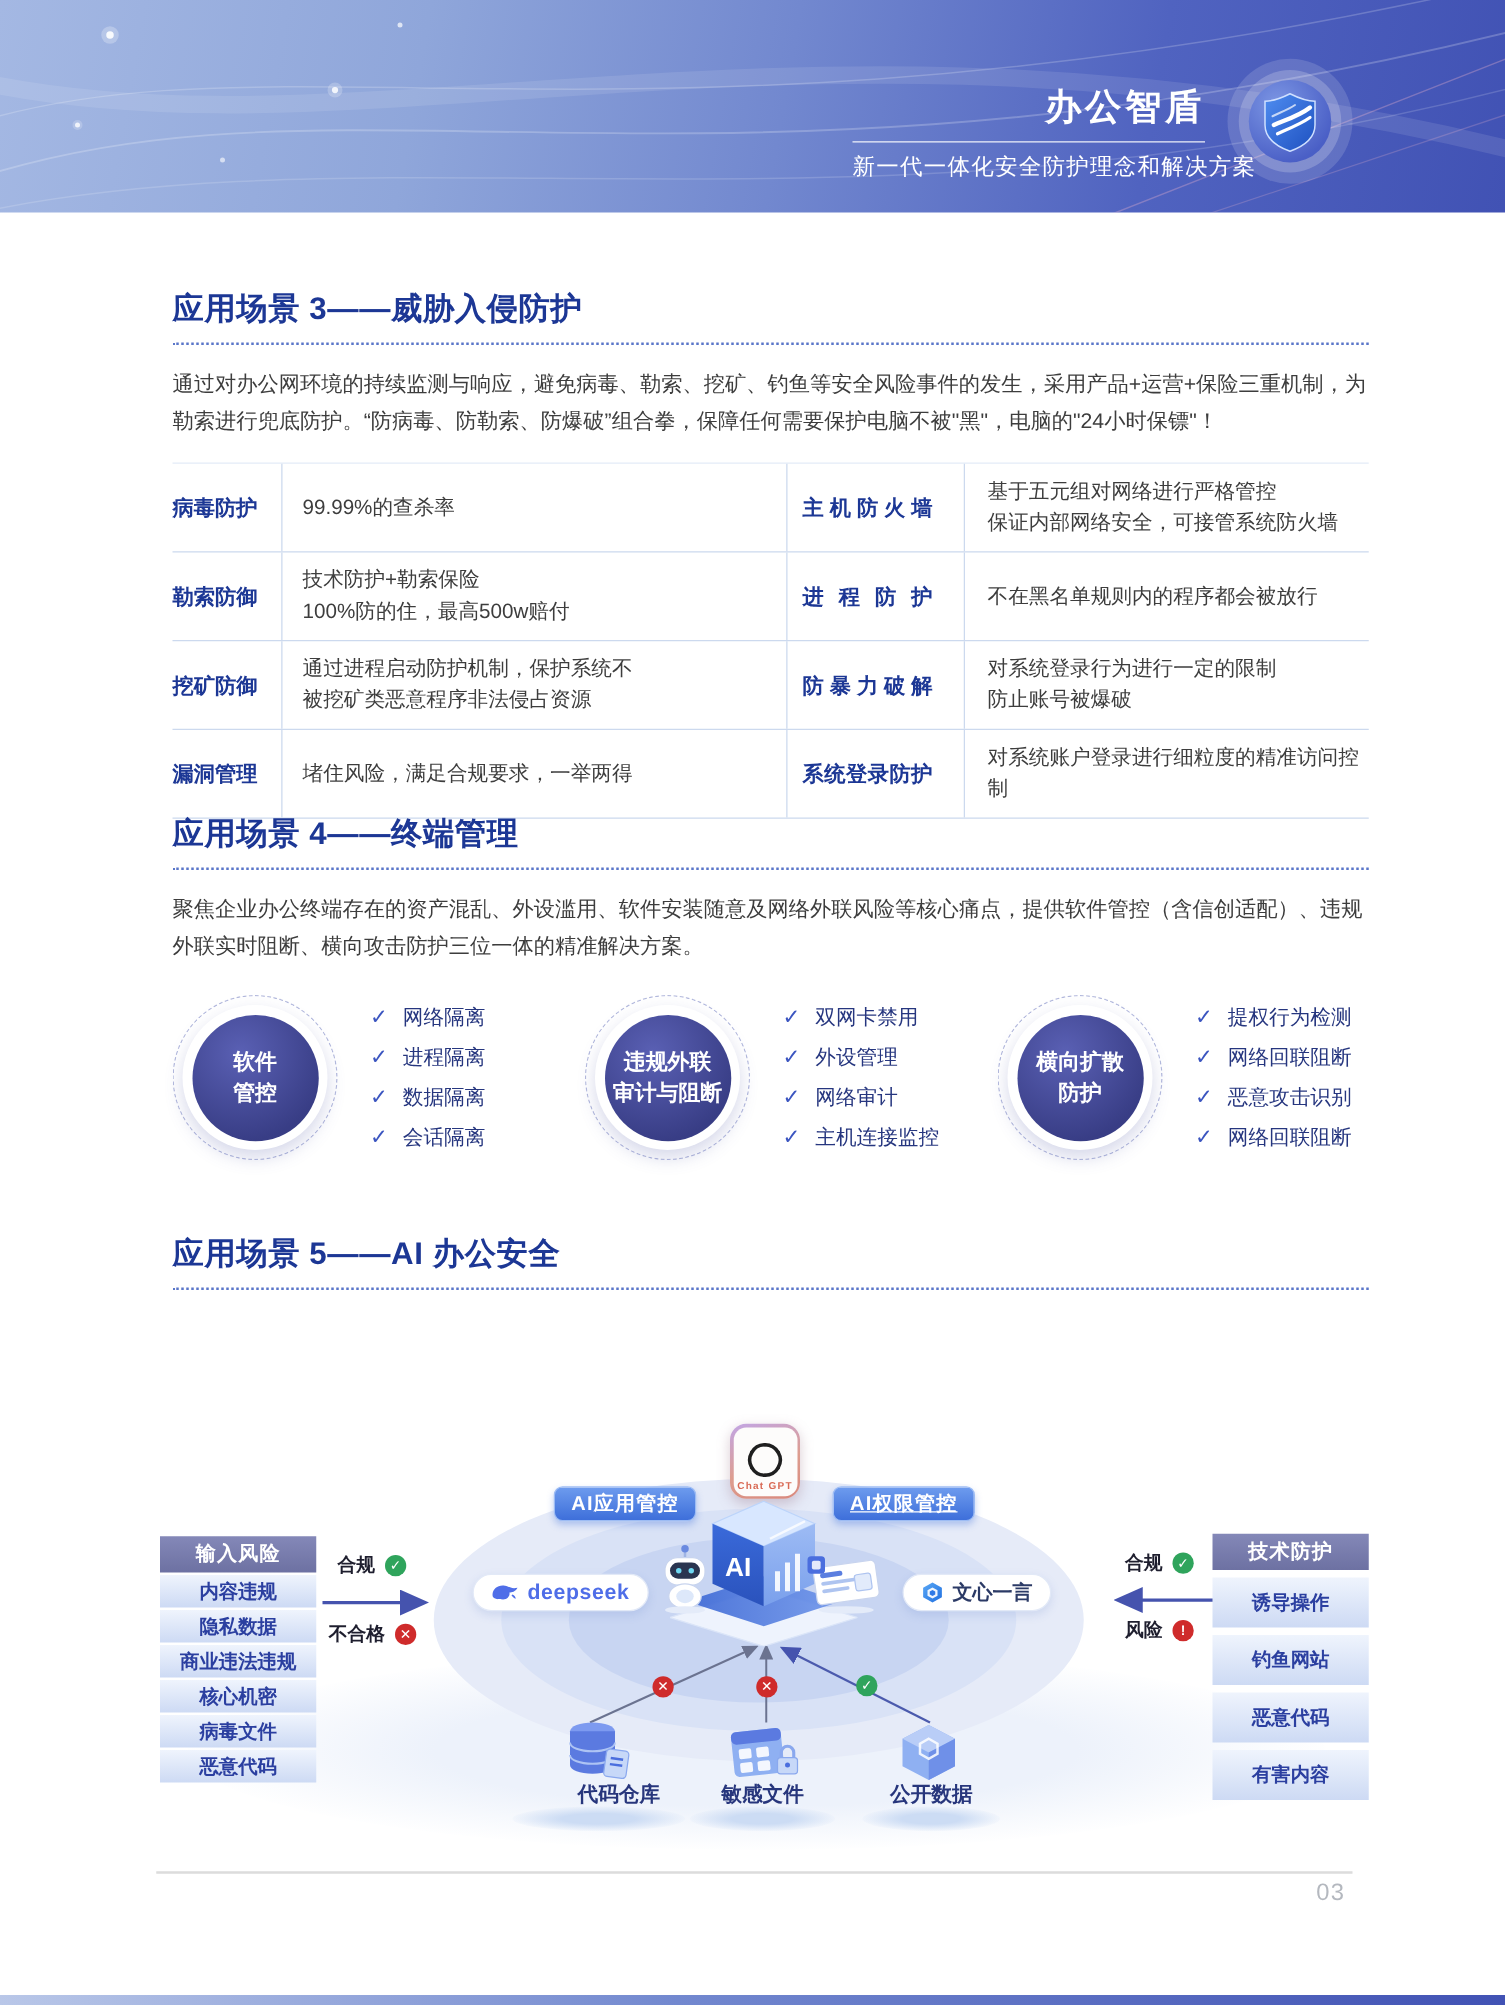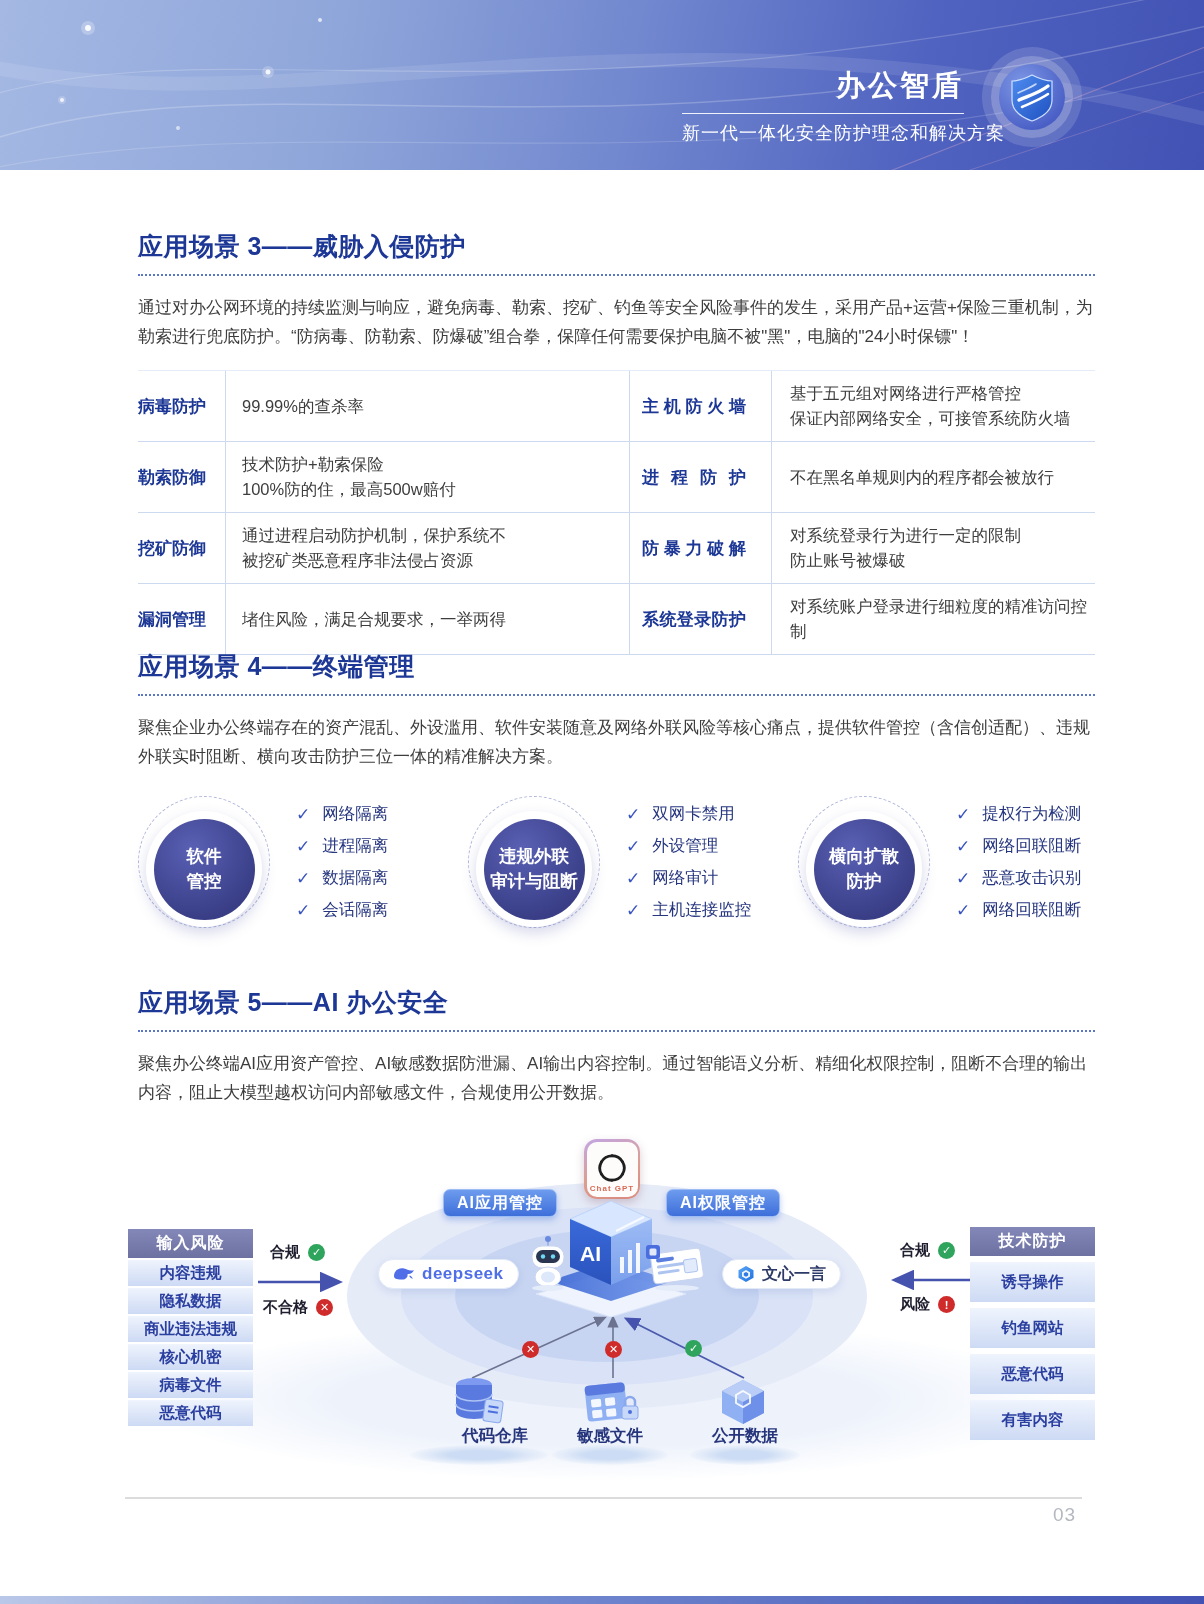--- a/index.html
+++ b/index.html
@@ -36,21 +36,21 @@
   .c-l1 { width:88px; font-weight:bold; color:#1c3795; font-size:17px; border-right:1px solid #ccd9ee; align-self:stretch; display:flex; align-items:center; }
   .c-d1 { width:404px; padding-left:16px; border-right:1px solid #ccd9ee; align-self:stretch; display:flex; align-items:center; }
   .c-l2 { width:142px; padding-left:12px; border-right:1px solid #ccd9ee; align-self:stretch; display:flex; align-items:center; }
   .c-l2 span { display:block; width:104px; font-weight:bold; color:#1c3795; font-size:17px; text-align:justify; text-align-last:justify; }
   .c-d2 { flex:1; padding-left:18px; }
 
   
   .groups { margin-top:22px; display:flex; }
   .group { display:flex; align-items:center; }
   .g1 { width:330px; } .g2 { width:330px; } .g3 { width:297px; }
-  .circle-outer { width:132px; height:132px; border-radius:50%; border:1px dashed #b3b9dd; display:flex; align-items:flex-end; justify-content:center; flex:0 0 auto; }
+  .circle-outer { width:132px; height:132px; border-radius:50%; border:1px dashed #b3b9dd; display:flex; align-items:center; justify-content:center; flex:0 0 auto; }
   .circle-mid { width:116px; height:116px; border-radius:50%; background:#fff; box-shadow:0 6px 14px rgba(90,100,170,.25); display:flex; align-items:center; justify-content:center; }
   .circle-core { width:101px; height:101px; border-radius:50%; background:radial-gradient(circle at 38% 30%, #5a60b4, #383d85 75%);
     color:#fff; font-weight:bold; font-size:17.5px; line-height:25px; text-align:center; display:flex; align-items:center; justify-content:center; }
   .clist { list-style:none; margin-left:26px; }
   .clist li { display:flex; align-items:center; margin:10px 0; }
   .ckmark { color:#3b55c0; font-weight:bold; font-size:17px; margin-right:12px; }
   .citem { color:#26367f; font-size:16.5px; }
 
   
   .diagram { position:absolute; left:110px; top:1095px; width:985px; height:390px; }
@@ -275,21 +275,20 @@
               <span class="citem">网络回联阻断</span>
             </li>
         </ul>
       </div>
     </div>
   </section>
 
   <section class="content-sec" style="top:986px;">
     <h2 class="sec-title">应用场景 5——AI 办公安全</h2>
     <div class="dotted"></div>
-    <p class="intro">聚焦办公终端AI应用资产管控、AI敏感数据防泄漏、AI输出内容控制。通过智能语义分析、精细化权限控制，阻断不合理的输出内容，阻止大模型越权访问内部敏感文件，合规使用公开数据。</p>
   </section>
 
   <div class="diagram">
     <div class="ellipse e0"></div>
     <div class="ellipse e1"></div>
     <div class="ellipse e2"></div>
     <div class="ellipse e3"></div>
 
     <svg class="dg-lines" width="985" height="390" viewBox="0 0 985 390">
       <defs>
@@ -332,21 +331,21 @@
             <g transform="rotate(300)">
                 <path d="M0,-13 A13,13 0 0 1 11.2,-6.5"></path>
               </g>
           </g>
         </svg>
         <div class="cgpt-label">Chat GPT</div>
       </div>
     </div>
 
     <div class="dg-abs dg-el ai-badge" style="left:333px; top:94px;">AI应用管控</div>
-    <div class="dg-abs dg-el ai-badge" style="left:556px; top:94px;">AI权限管控</div>
+    <div class="dg-abs dg-el ai-badge" style="left:556px; top:94px;text-decoration:underline;">AI权限管控</div>
 
     <svg class="dg-abs dg-el" style="left:426px; top:100px;" width="150" height="122" viewBox="0 0 150 122">
       <defs>
         <linearGradient id="platG" x1="0" y1="0" x2="1" y2="0">
             <stop offset="0" stop-color="#3a66d4"></stop>
             <stop offset="1" stop-color="#6e95ea"></stop>
           </linearGradient>
         <linearGradient id="cubeL" x1="0" y1="0" x2="0" y2="1">
             <stop offset="0" stop-color="#3a6ada"></stop>
             <stop offset="1" stop-color="#2a52bc"></stop>

